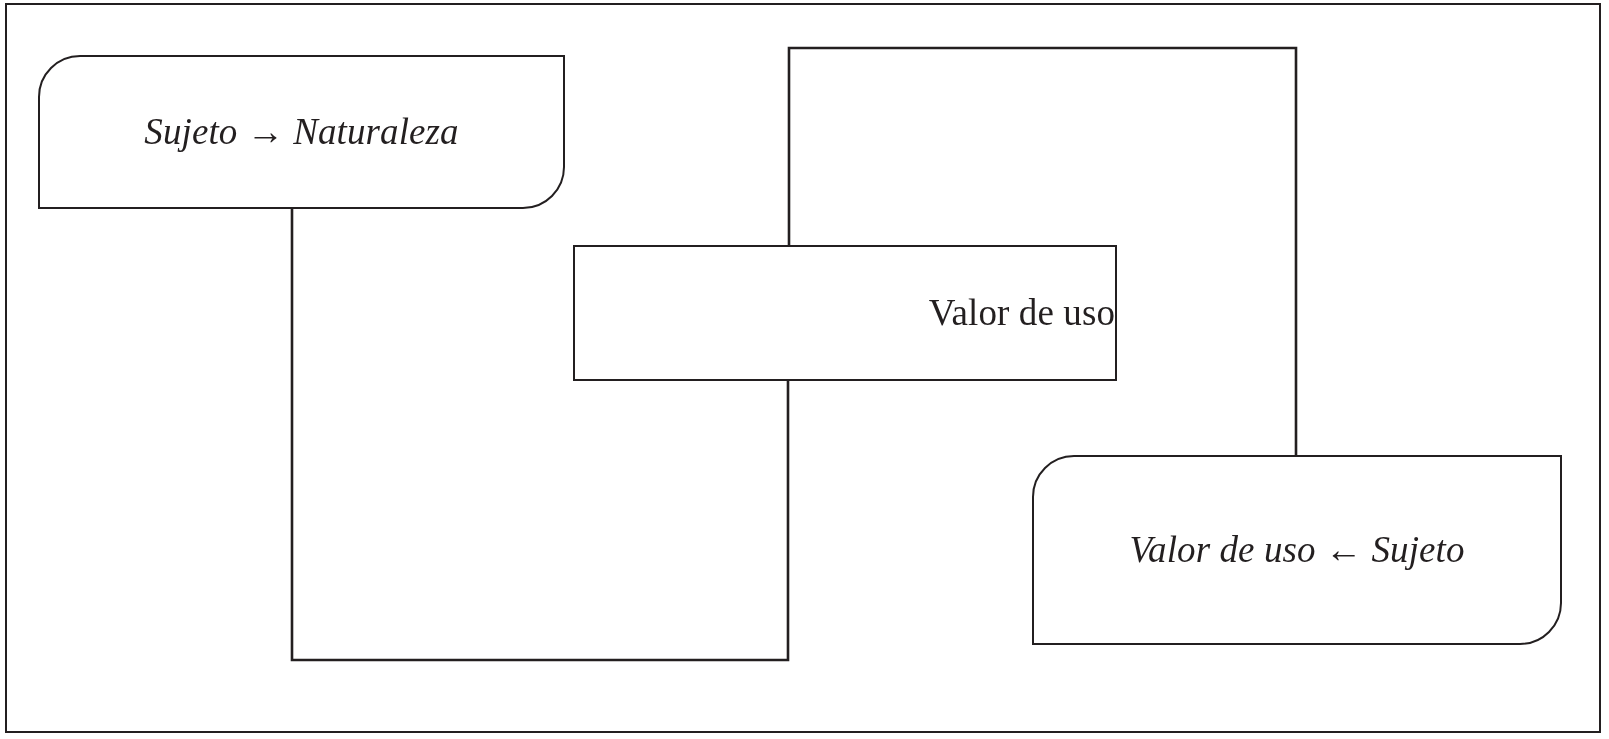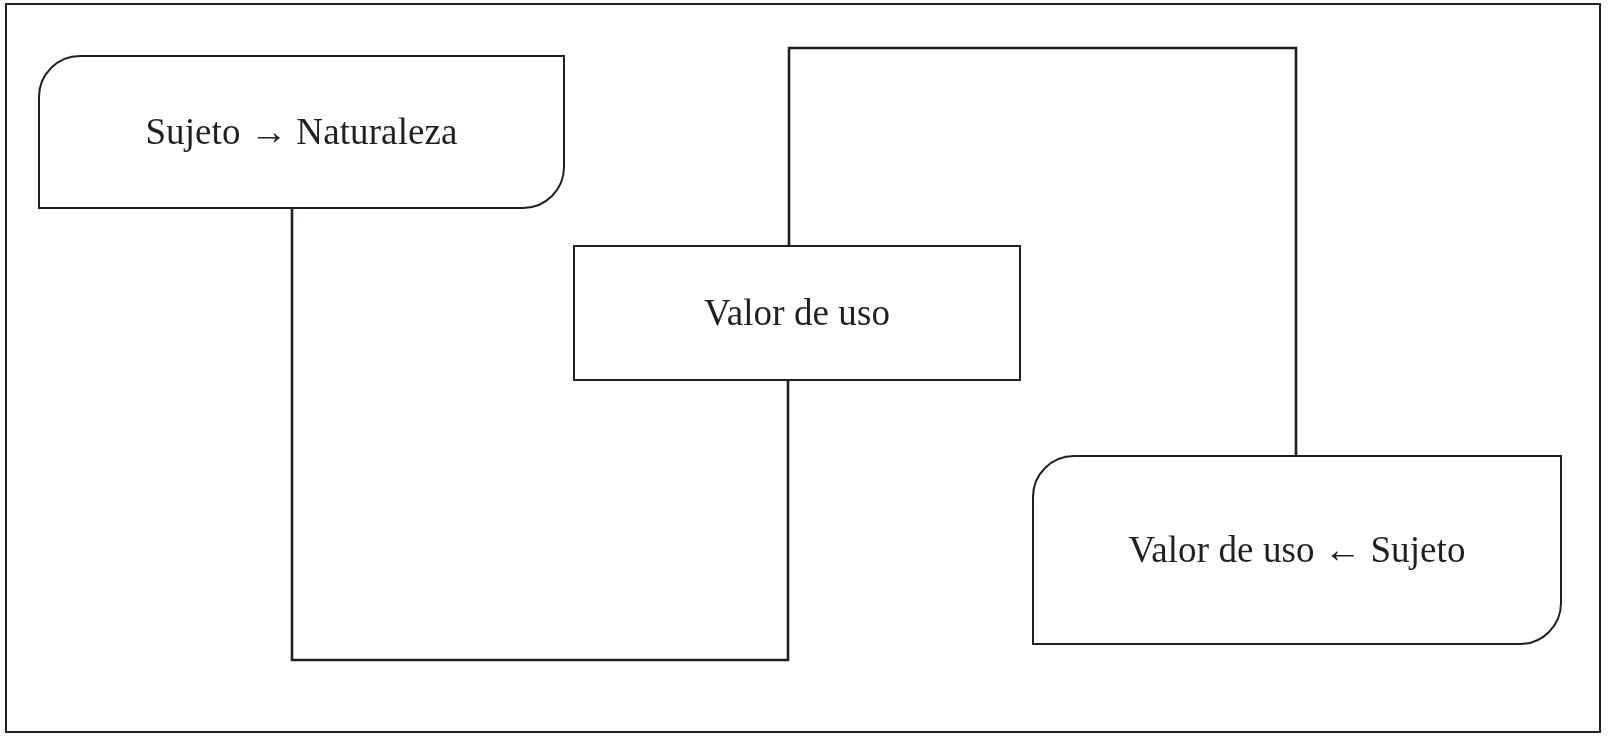--- a/index.html
+++ b/index.html
@@ -41,40 +41,42 @@
     box-sizing: border-box;
     border: 2px solid #231f20;
     background: #ffffff;
     display: flex;
     align-items: center;
     justify-content: center;
   }
   .node-box.rounded-dbl {
     border-top-left-radius: 42px;
     border-bottom-right-radius: 42px;
+    font-style: italic;
   }
   .node-label {
     font-size: 37px;
     line-height: 1.1;
     color: #231f20;
     letter-spacing: 0.1px;
     white-space: nowrap;
     font-family: "Liberation Serif", "DejaVu Serif", serif;
   }
   #node-subject-nature {
     left: 38px;
     top: 55px;
     width: 527px;
     height: 154px;
   }
   #node-use-value {
     left: 573px;
     top: 245px;
-    width: 448px;
+    width: 544px;
     height: 136px;
+    justify-content: flex-end;
   }
   #node-use-value-subject {
     left: 1032px;
     top: 455px;
     width: 530px;
     height: 190px;
   }
 </style>
 </head>
 <body>

